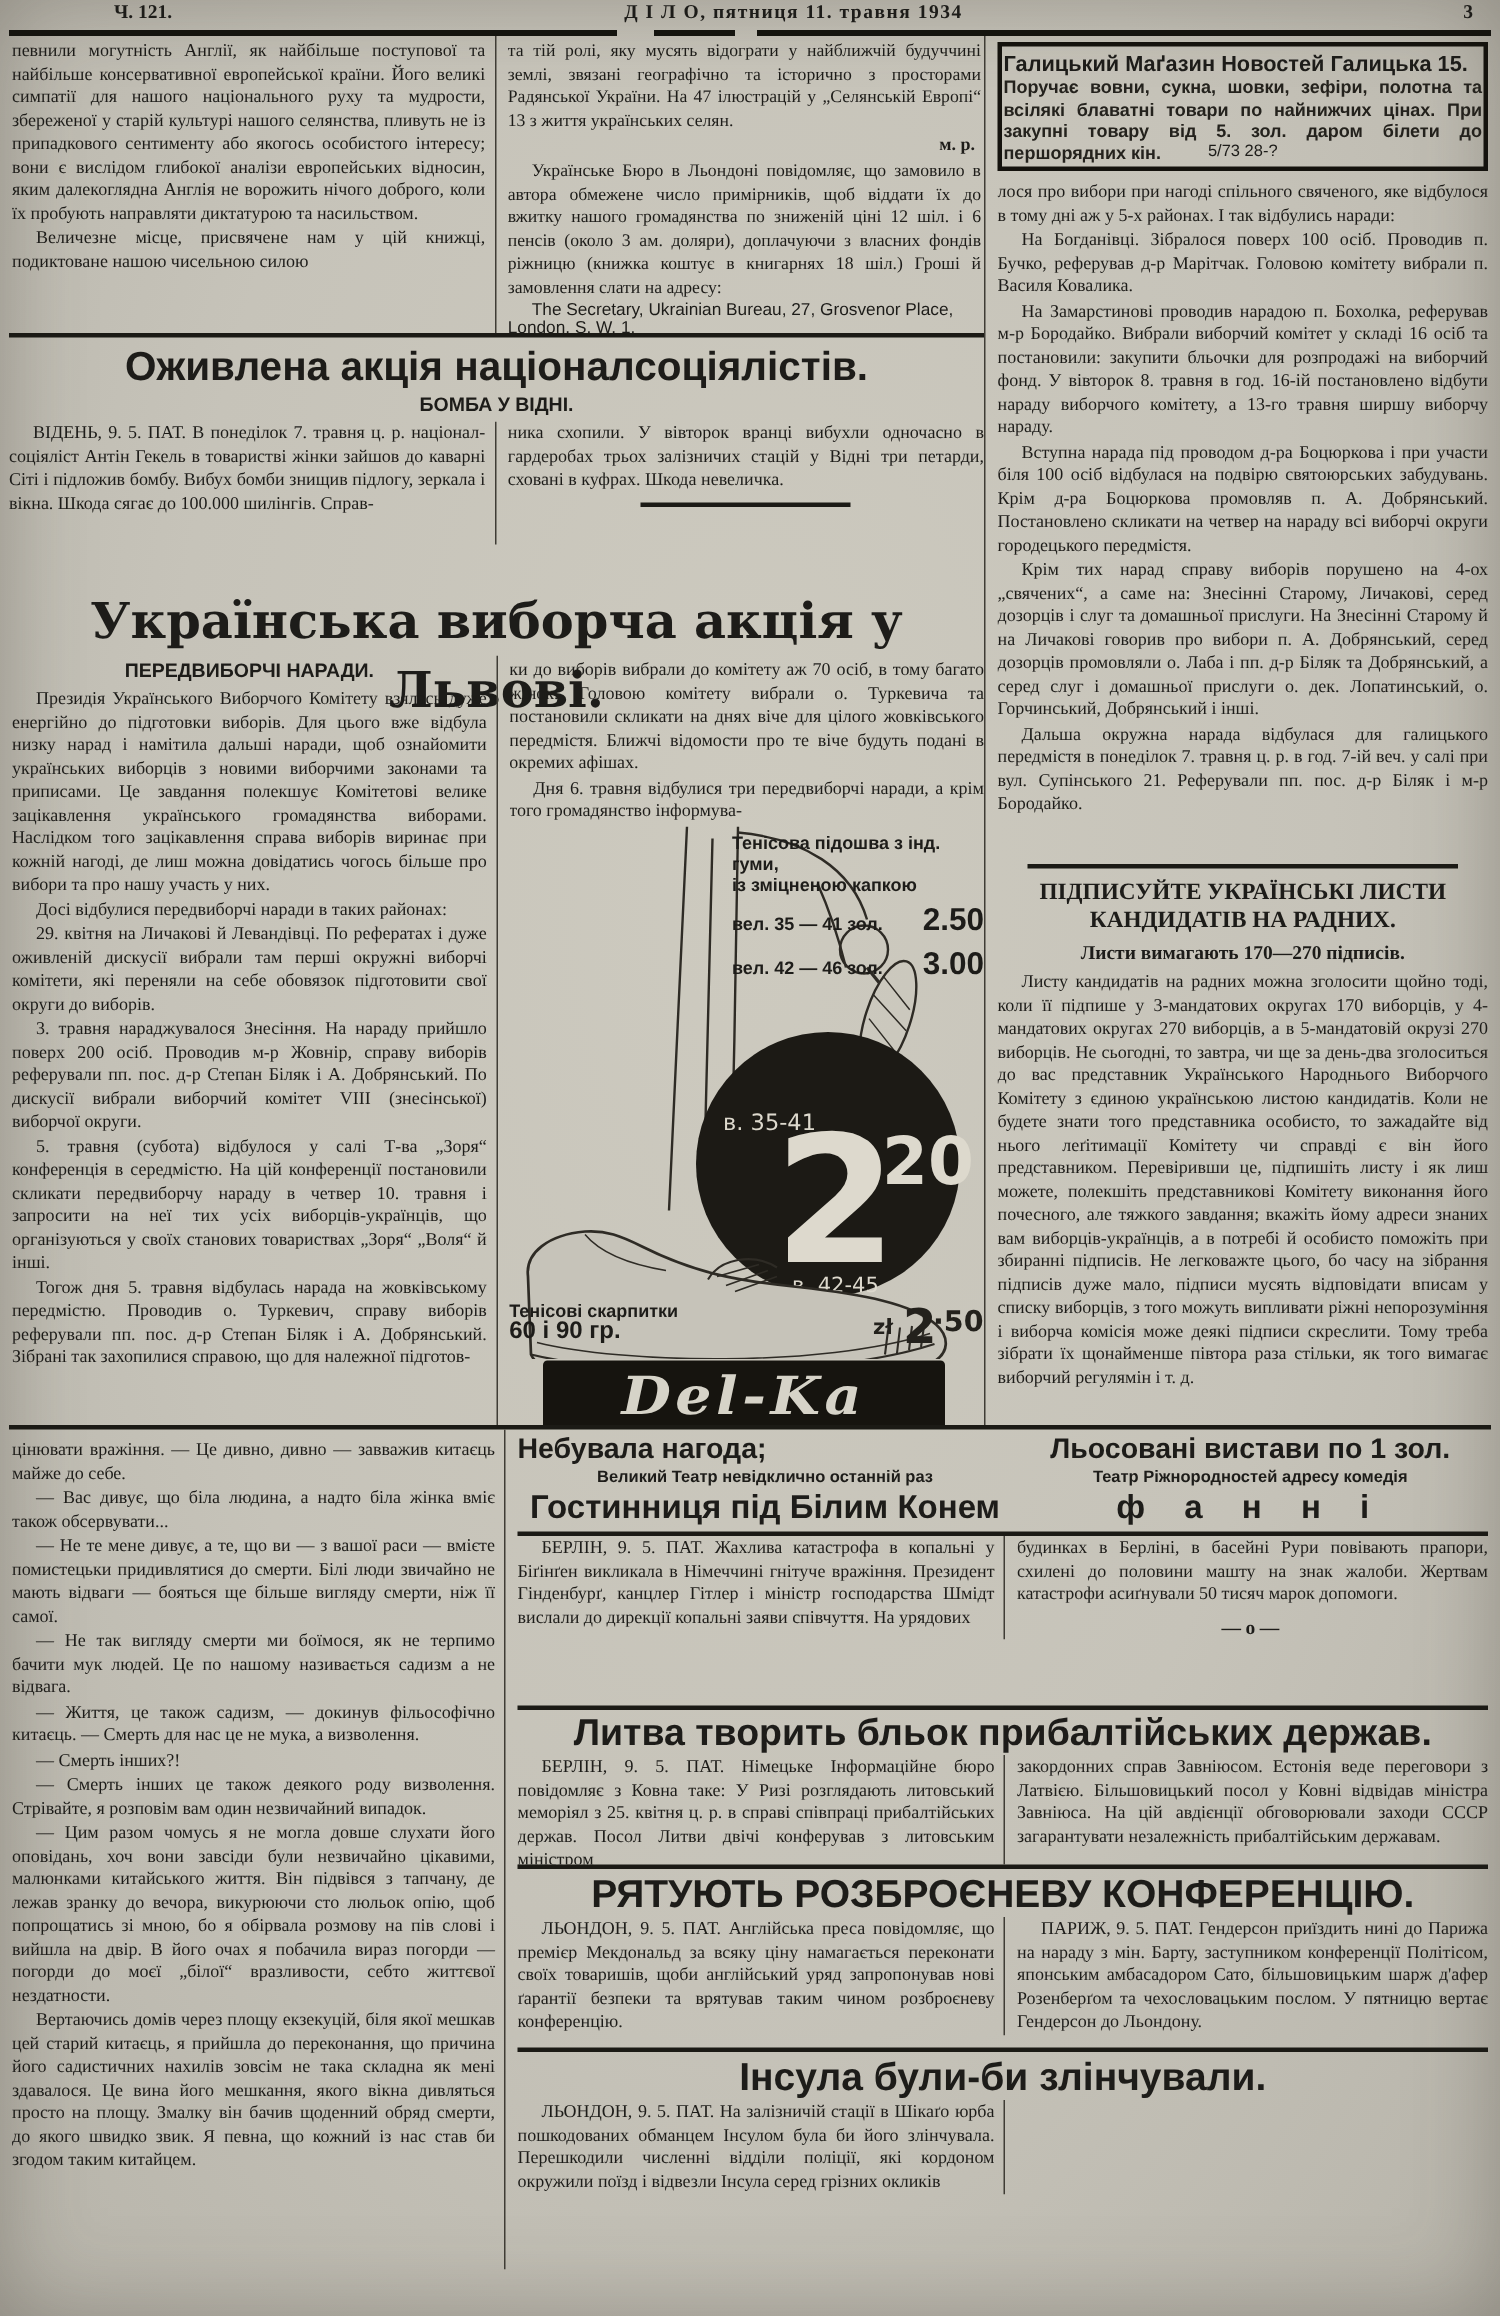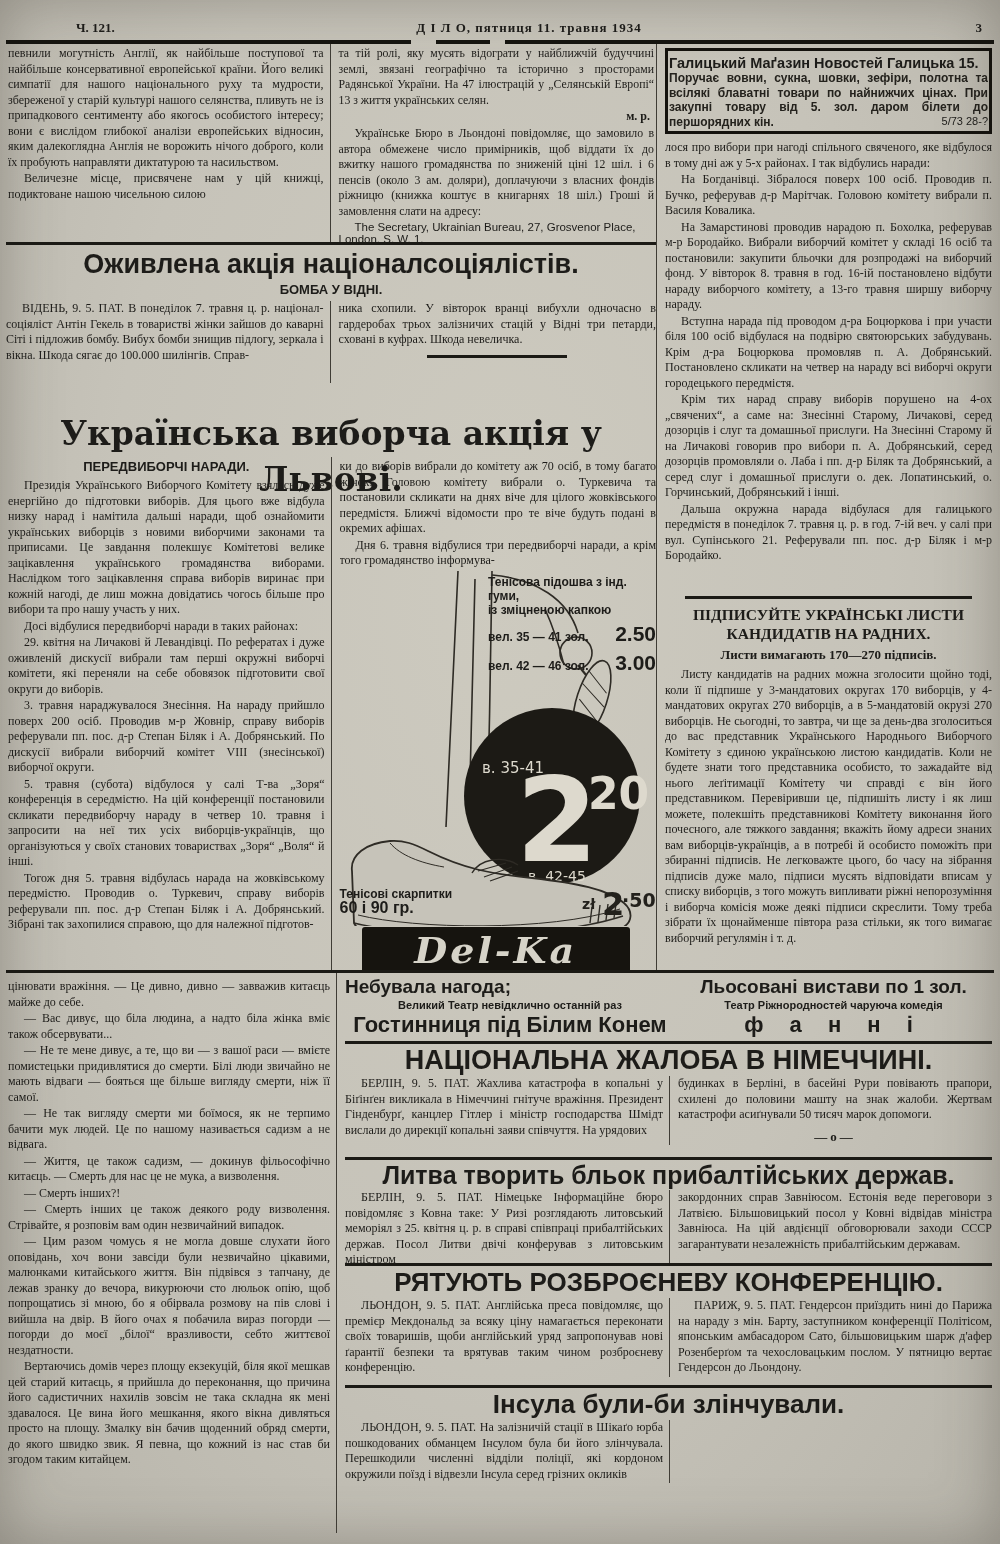--- a/index.html
+++ b/index.html
@@ -4,21 +4,21 @@
 <style>
   html,body{margin:0;padding:0;background:#8f8d85;}
   .page{
     width:1000px;height:1544px;box-sizing:border-box;position:relative;
     margin:0 auto;padding:0 6px;
     background:radial-gradient(ellipse at 50% 38%, #cdcabf 0%, #c6c3b9 55%, #b7b4aa 100%);
     box-shadow:inset 0 0 60px rgba(60,55,45,.35);
     font-family:"Liberation Serif", serif;color:#1d1c19;overflow:hidden;
   }
   
-  .hdr{padding-top:20px;display:flex;align-items:baseline;font-size:13px;}
+  .hdr{display:flex;align-items:baseline;font-size:13px;}
   .hdr .issue{width:180px;padding-left:70px;font-weight:bold;}
   .hdr .masthead{flex:1;text-align:center;font-weight:bold;letter-spacing:1px;}
   .hdr .pageno{width:180px;text-align:right;padding-right:12px;font-weight:bold;}
   .hdr-rule{height:4px;margin-top:4px;
     background:linear-gradient(90deg,#15140f 0%,#15140f 41%,transparent 41%,transparent 43.5%,
       #15140f 43.5%,#15140f 49%,transparent 49%,transparent 50.5%,#15140f 50.5%,#15140f 100%);}
   
   .para{margin:0 0 1px 0;text-indent:16px;text-align:justify;line-height:15.5px;font-size:12px;}
   .cont .para:first-child{text-indent:0;}
   .vr{border-right:1px solid #3f3c35;}
@@ -63,21 +63,21 @@
     display:flex;align-items:center;justify-content:center;border-radius:3px;}
   .delka .banner .brand{font-family:"DejaVu Serif",serif;font-style:italic;font-weight:bold;
     font-size:38px;color:#d6d3c8;letter-spacing:3px;transform:scaleY(.92);}
   .delka .foot{position:absolute;left:0;right:0;top:406px;text-align:left;
     font-family:"Liberation Sans",sans-serif;font-weight:bold;font-size:13px;}
   
   .rightcol{width:338px;border-left:1px solid #3f3c35;padding:2px 2px 0 8px;display:flex;flex-direction:column;overflow:hidden;}
   .adbox{border:3px solid #14120d;padding:4px 1px;margin:2px 0 6px 0;font-family:"Liberation Sans",sans-serif;}
   .adbox .t{font-weight:bold;font-size:14.5px;line-height:16px;}
   .adbox .b{font-size:12px;line-height:14.5px;text-align:justify;font-weight:bold;color:#24221d;}
-  .adbox .code{text-align:right;font-size:11px;margin-top:-14px;}
+  .adbox .code{text-align:center;font-size:11px;margin-top:-14px;}
   .rparas{height:452px;overflow:hidden;}
   .signrule{height:3px;background:#1b1a15;margin:4px 20px 6px 20px;}
   .sign{flex:1;overflow:hidden;}
   .sign .hl{font-weight:bold;font-size:15.5px;text-align:center;line-height:19px;}
   .sign .sub{font-weight:bold;font-size:13px;text-align:center;margin:4px 0 4px 0;}
   
   .zoneB{display:flex;height:560px;overflow:hidden;}
   .storycol{width:322px;padding:6px 6px 0 2px;border-right:1px solid #3f3c35;overflow:hidden;}
   .newszone{flex:1;padding:4px 2px 0 8px;overflow:hidden;}
   .theater{display:flex;height:64px;overflow:hidden;font-family:"Liberation Sans",sans-serif;}
@@ -269,27 +269,26 @@
 
     <div class="newszone">
       <div class="theater">
         <div class="tl">
           <div class="t-title">Небувала нагода;</div>
           <div class="t-sub">Великий Театр невідклично останній раз</div>
           <div class="t-main">Гостинниця під Білим Конем</div>
         </div>
         <div class="tr">
           <div class="t-title">Льосовані вистави по 1 зол.</div>
-          <div class="t-sub">Театр Ріжнородностей чаруюча комедія</div>
+          <div class="t-sub">Театр Ріжнородностей адресу комедія</div>
           <div class="t-main">ф а н н і</div>
         </div>
       </div>
 
       <div class="news n0">
-        <div class="hl">НАЦІОНАЛЬНА ЖАЛОБА В НІМЕЧЧИНІ.</div>
         <div class="newscols">
           <div class="c1">
             <p class="para">БЕРЛІН, 9. 5. ПАТ. Жахлива катастрофа в копальні у Біґінґен викликала в Німеччині гнітуче вражіння. Президент Гінденбурґ, канцлер Гітлер і міністр господарства Шмідт вислали до дирекції копальні заяви співчуття. На урядових</p>
           </div>
           <div class="c2 cont">
             <p class="para" style="text-indent:0">будинках в Берліні, в басейні Рури повівають прапори, схилені до половини машту на знак жалоби. Жертвам катастрофи асиґнували 50 тисяч марок допомоги.</p>
             <div class="endmark">—о—</div>
           </div>
         </div>
       </div>

